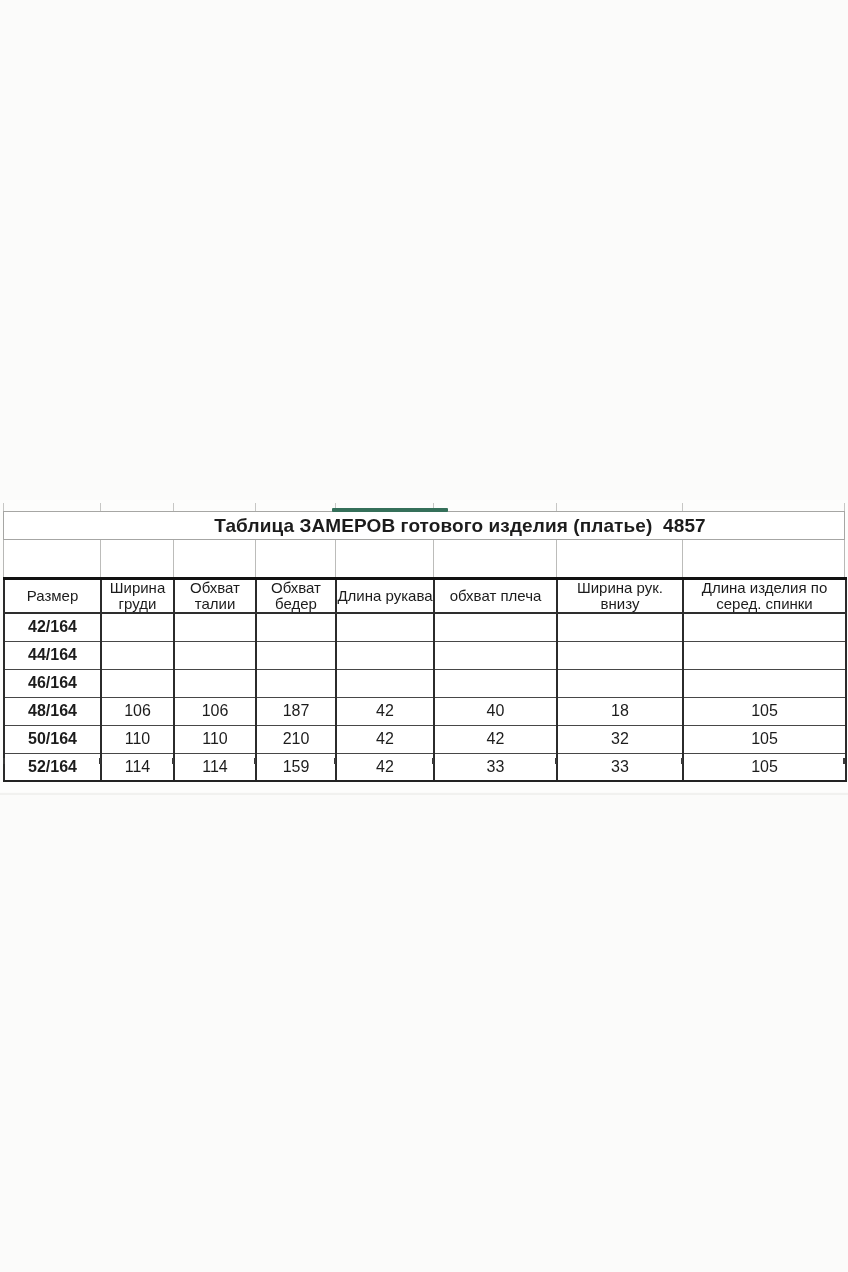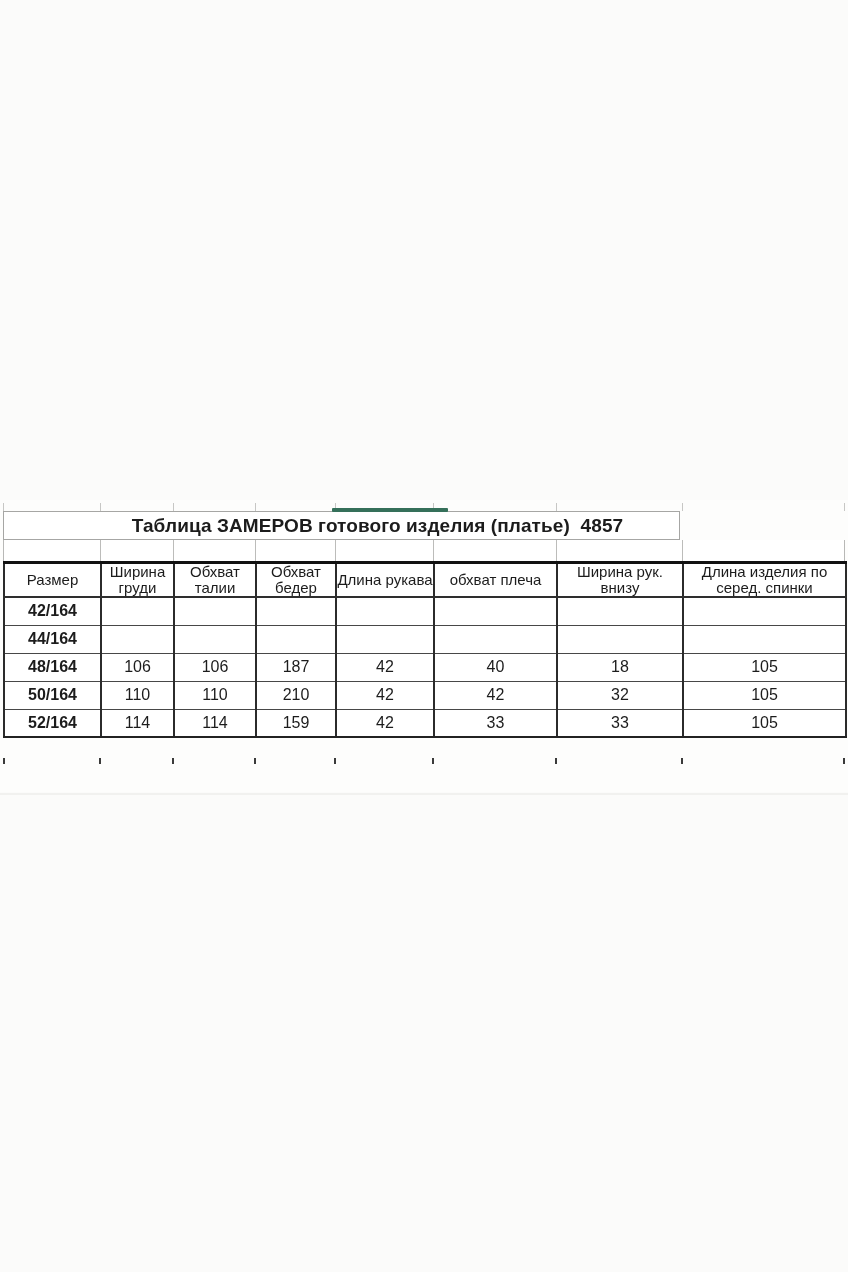--- a/index.html
+++ b/index.html
@@ -23,40 +23,40 @@
     position: absolute; top: 0; width: 1px; height: 8px; background: #c7c7c5;
   }
   .tick-bottom {
     position: absolute; top: 255px; width: 2px; height: 6px; background: #3a3a3a;
   }
   .green-bar {
     position: absolute; left: 329px; top: 5px; width: 116px; height: 4px;
     background: #35705a; z-index: 3; border-radius: 1px;
   }
   .title-row {
-    position: absolute; left: 0; top: 8px; width: 677px; height: 29px;
+    position: absolute; left: 0; top: 8px; width: 842px; height: 29px;
     box-sizing: border-box;
     background: #ffffff;
     border: 1px solid #a6a6a4;
     display: flex; align-items: center; justify-content: center;
     padding-left: 72px;
     font-size: 19px; font-weight: bold; letter-spacing: 0.1px;
     white-space: pre;
   }
   .spacer-row {
     position: absolute; left: 0; top: 37px; width: 842px; height: 37px;
     box-sizing: border-box;
     background: #ffffff;
     border-left: 1px solid #b8b8b6; border-right: 1px solid #b8b8b6;
   }
   .spacer-line {
     position: absolute; top: 0; width: 1px; height: 100%; background: #bcbcba;
   }
   table.meas {
-    position: absolute; left: 0; top: 58px; width: 842px;
+    position: absolute; left: 0; top: 74px; width: 842px;
     border-collapse: collapse; table-layout: fixed;
     background: #ffffff;
     font-size: 16px;
   }
   table.meas th, table.meas td {
     border-left: 2px solid #2b2b2b;
     border-right: 2px solid #2b2b2b;
     text-align: center; vertical-align: middle;
     padding: 0; overflow: hidden;
   }
@@ -150,20 +150,30 @@
         <th>44/164</th>
         <td></td>
         <td></td>
         <td></td>
         <td></td>
         <td></td>
         <td></td>
         <td></td>
       </tr>
       <tr>
+        <th>46/164</th>
+        <td></td>
+        <td></td>
+        <td></td>
+        <td></td>
+        <td></td>
+        <td></td>
+        <td></td>
+      </tr>
+      <tr>
         <th>48/164</th>
         <td>106</td>
         <td>106</td>
         <td>187</td>
         <td>42</td>
         <td>40</td>
         <td>18</td>
         <td>105</td>
       </tr>
       <tr>

